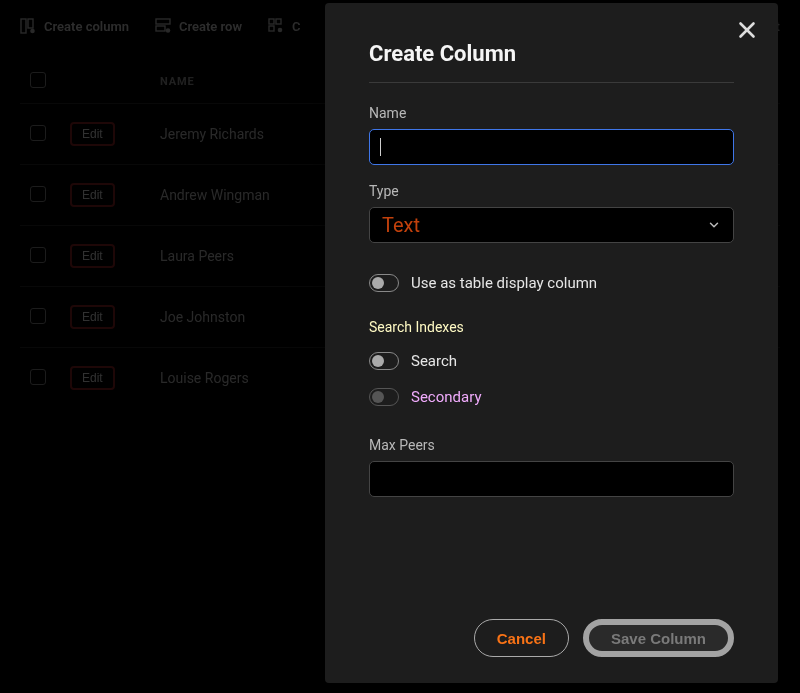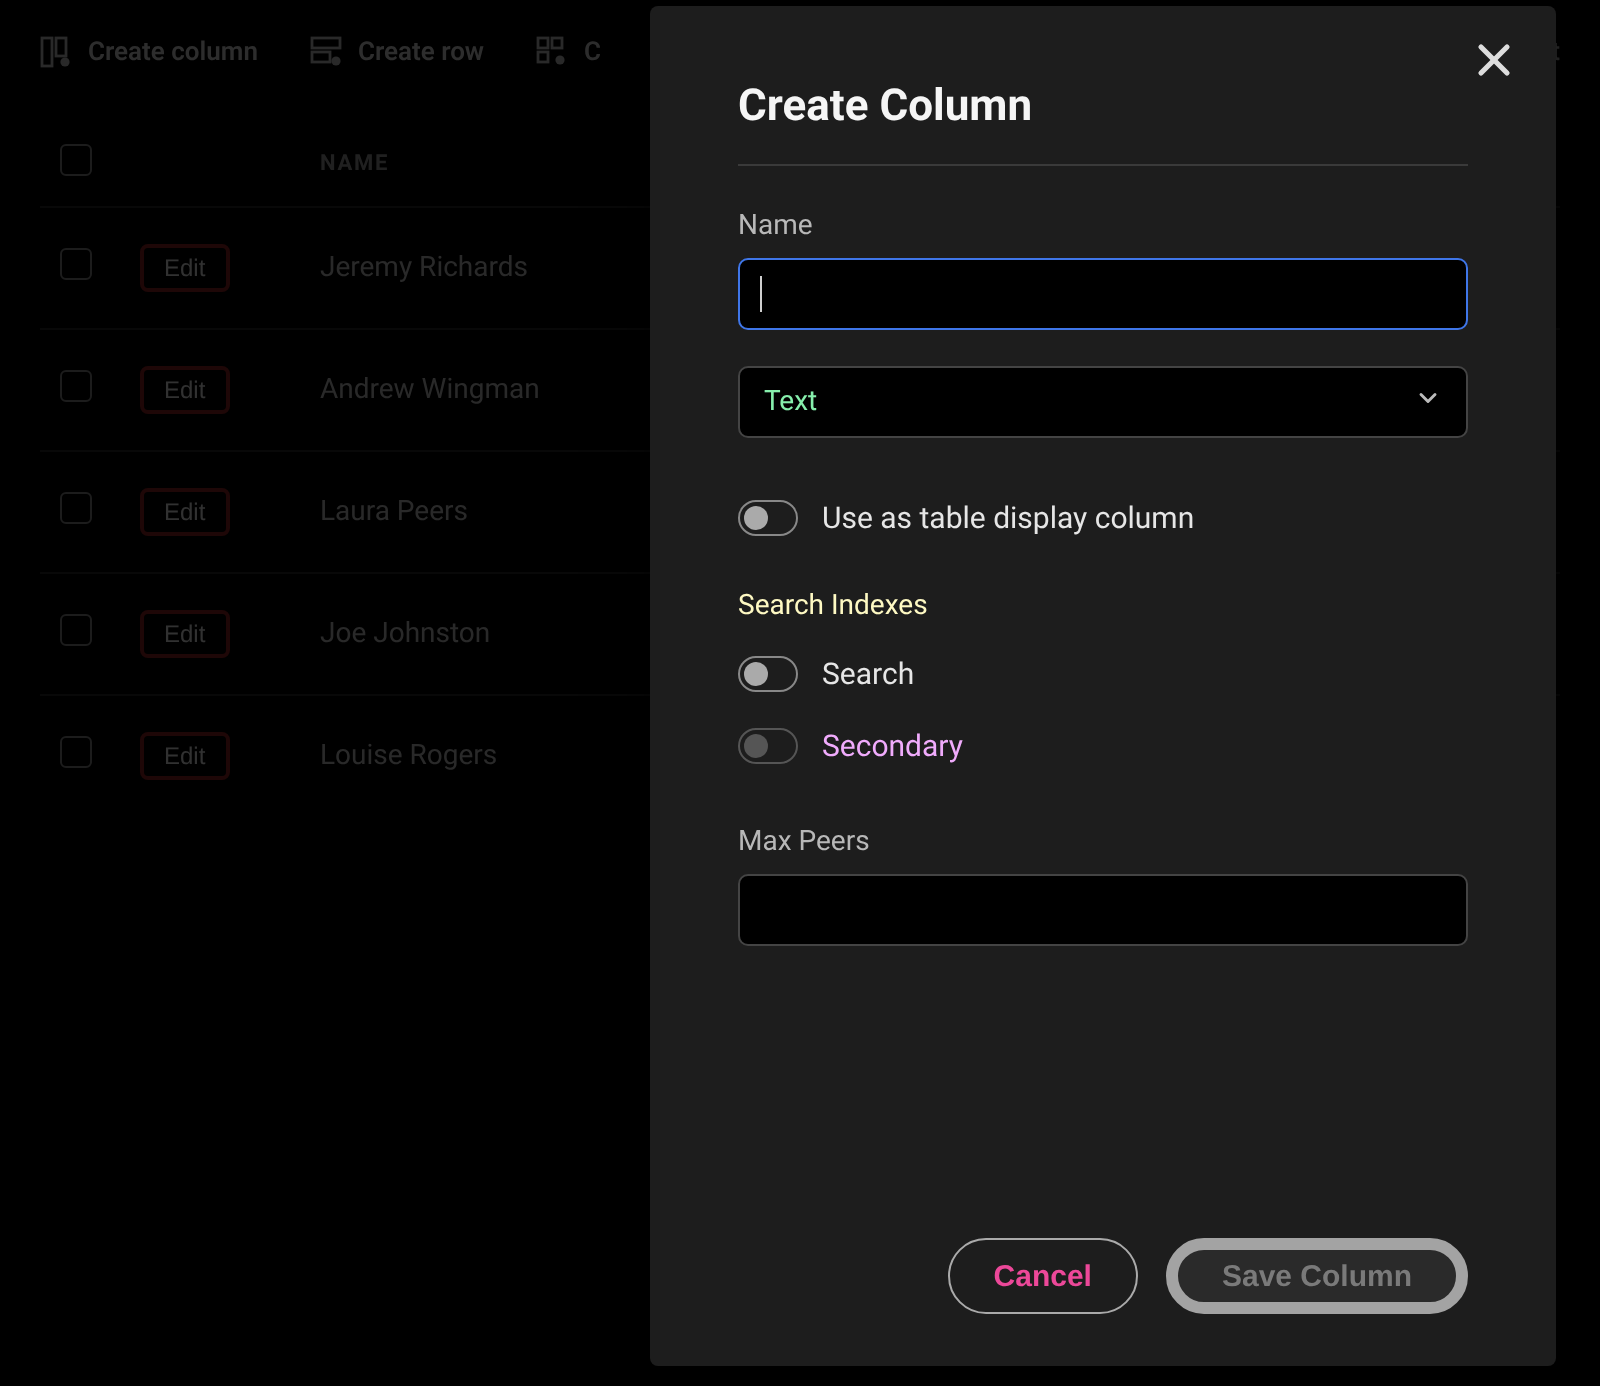--- a/index.html
+++ b/index.html
@@ -140,22 +140,22 @@
 
   .input-wrap { position: relative; margin-bottom: 18px; }
 
   .select {
     width: 100%;
     height: 36px;
     background: #000;
     border: 1px solid #444;
     border-radius: 5px;
     padding: 0 12px;
-    color: #86efac;
-    font-size: 14px;
+    color: #c2410c;
+    font-size: 20px;
     display: flex;
     align-items: center;
     justify-content: space-between;
     cursor: pointer;
   }
   .chev { color: #bbb; }
 
   .toggle-row {
     display: flex;
     align-items: center;
@@ -192,21 +192,21 @@
   }
   .btn {
     height: 38px;
     padding: 0 22px;
     border-radius: 20px;
     font-size: 15px;
     font-weight: 600;
     cursor: pointer;
     border: 1.5px solid #aaa;
     background: transparent;
-    color: #ec4899;
+    color: #f97316;
   }
   .btn.primary-disabled {
     background: #2a2a2a;
     border: 6px solid #a3a3a3;
     color: #7a7a7a;
     cursor: default;
   }
 </style>
 </head>
 <body>
@@ -303,20 +303,21 @@
   </div>
   <h2>Create Column</h2>
   <hr>
 
   <div class="label">Name</div>
   <div class="input-wrap">
     <input class="text-input" type="text" value="" style="">
     <span class="caret"></span>
   </div>
 
+  <div class="label">Type</div>
   <div class="select" style="margin-bottom:22px">
     <span>Text</span>
     <span class="chev">
       <svg width="14" height="14" viewBox="0 0 24 24" fill="none" stroke="currentColor" stroke-width="2.5" stroke-linecap="round" stroke-linejoin="round">
           <polyline points="6 9 12 15 18 9"></polyline>
         </svg>
     </span>
   </div>
 
   <div class="toggle-row">

